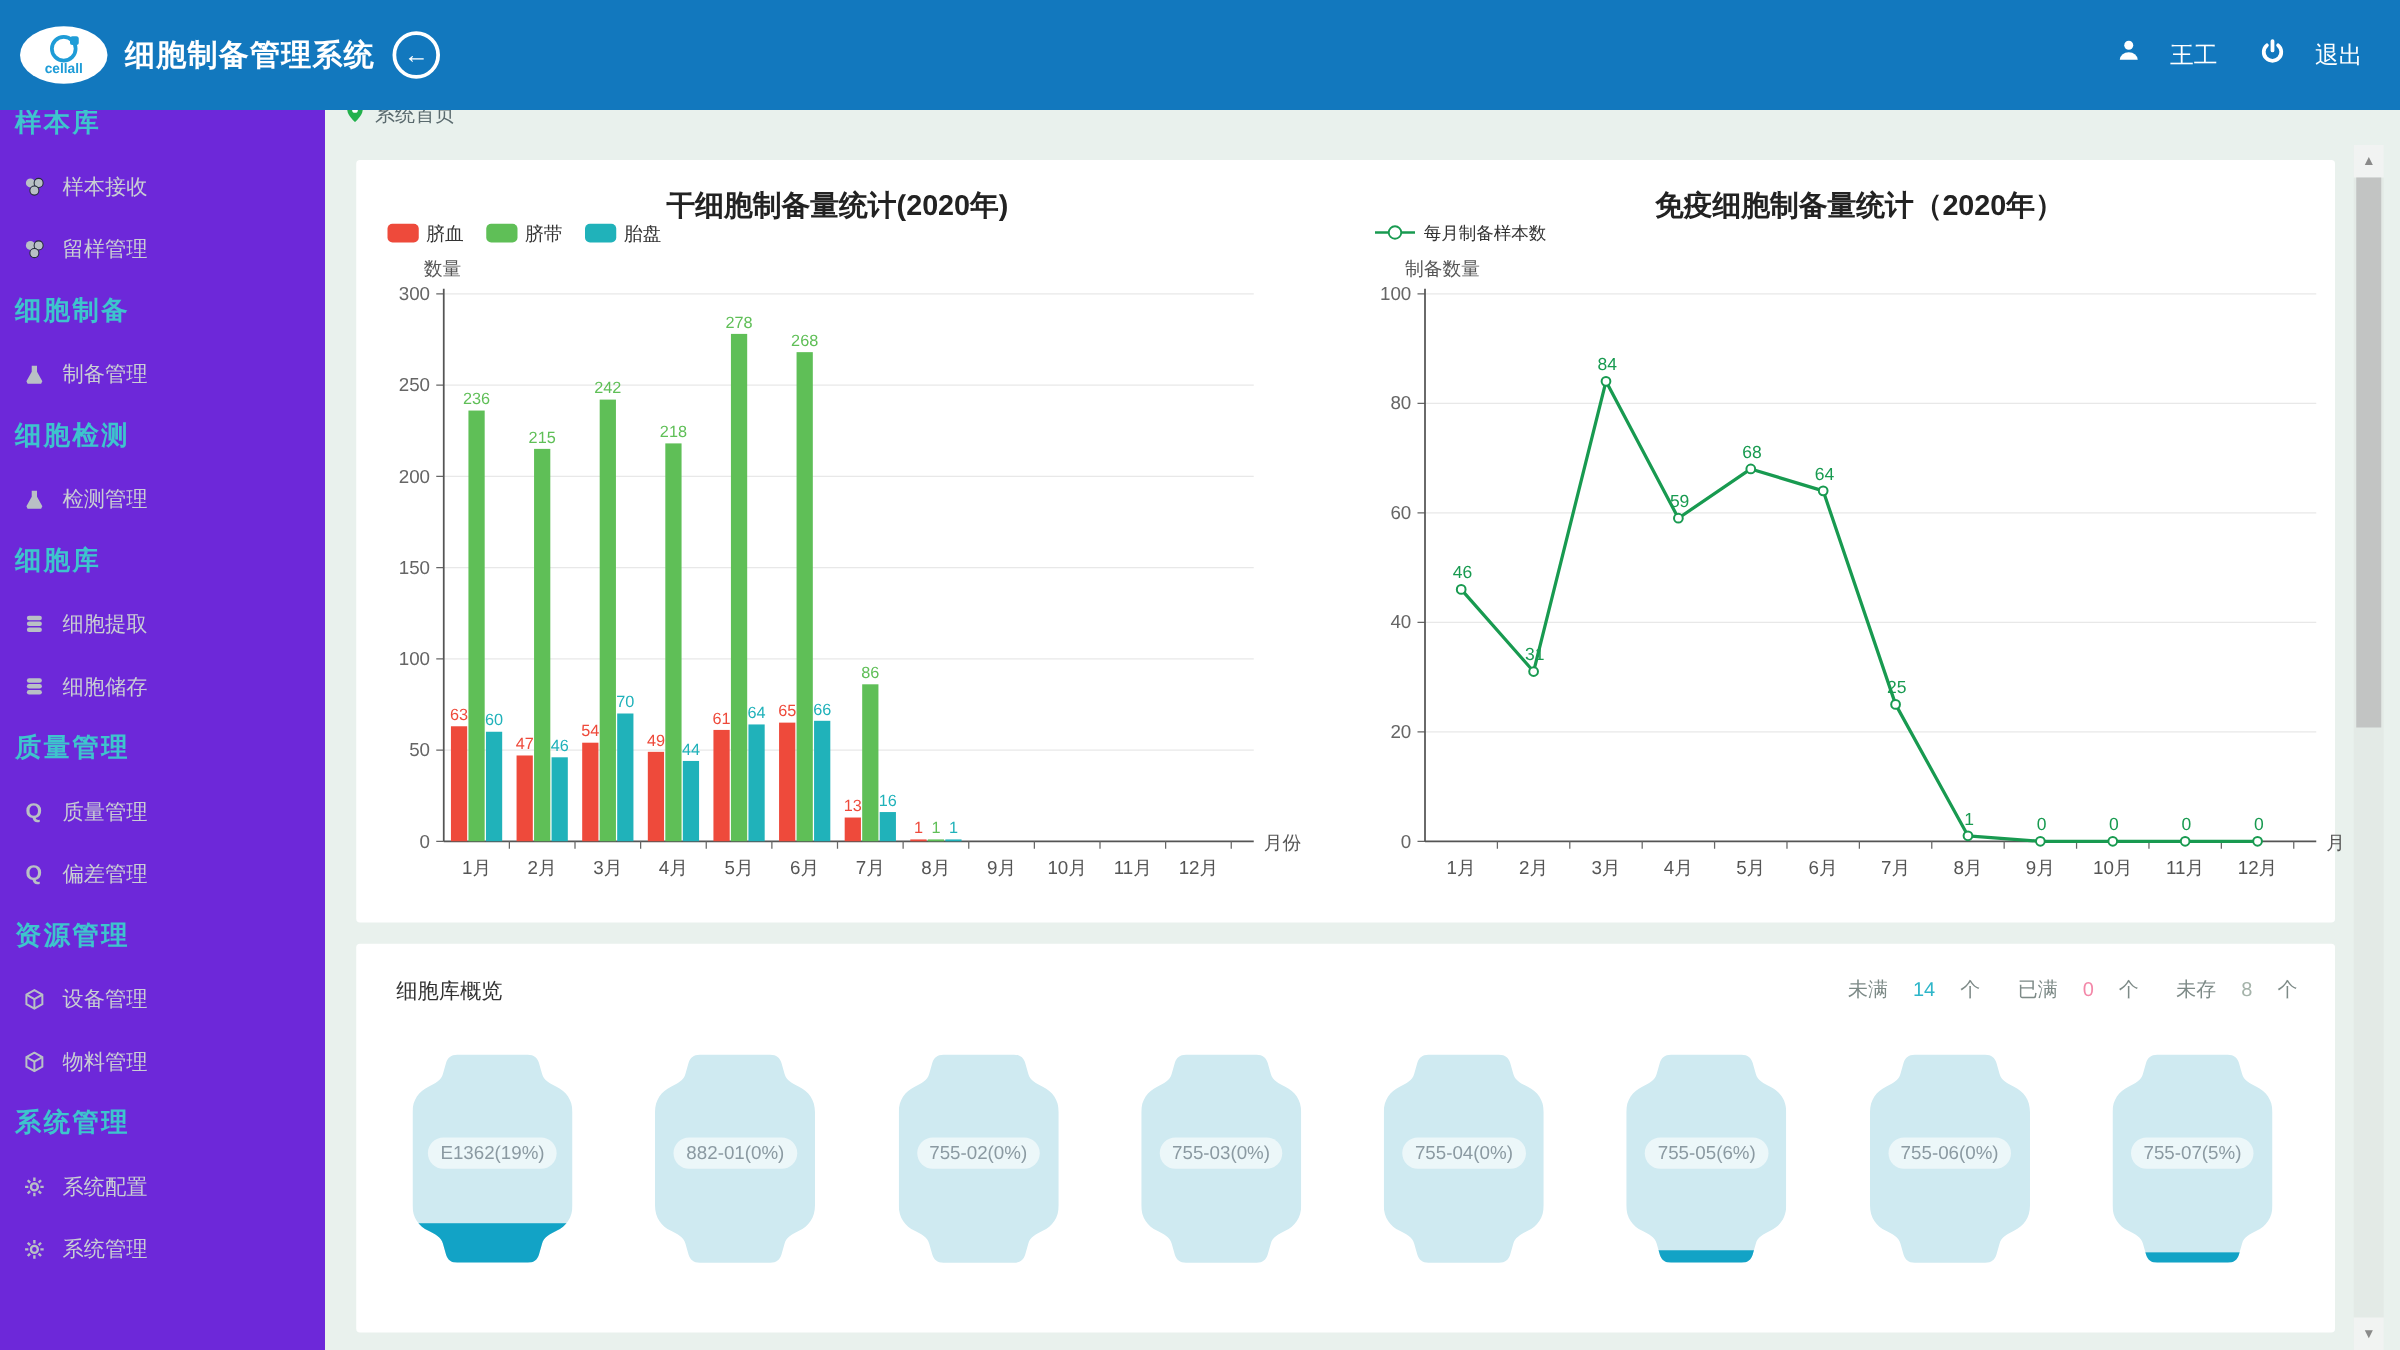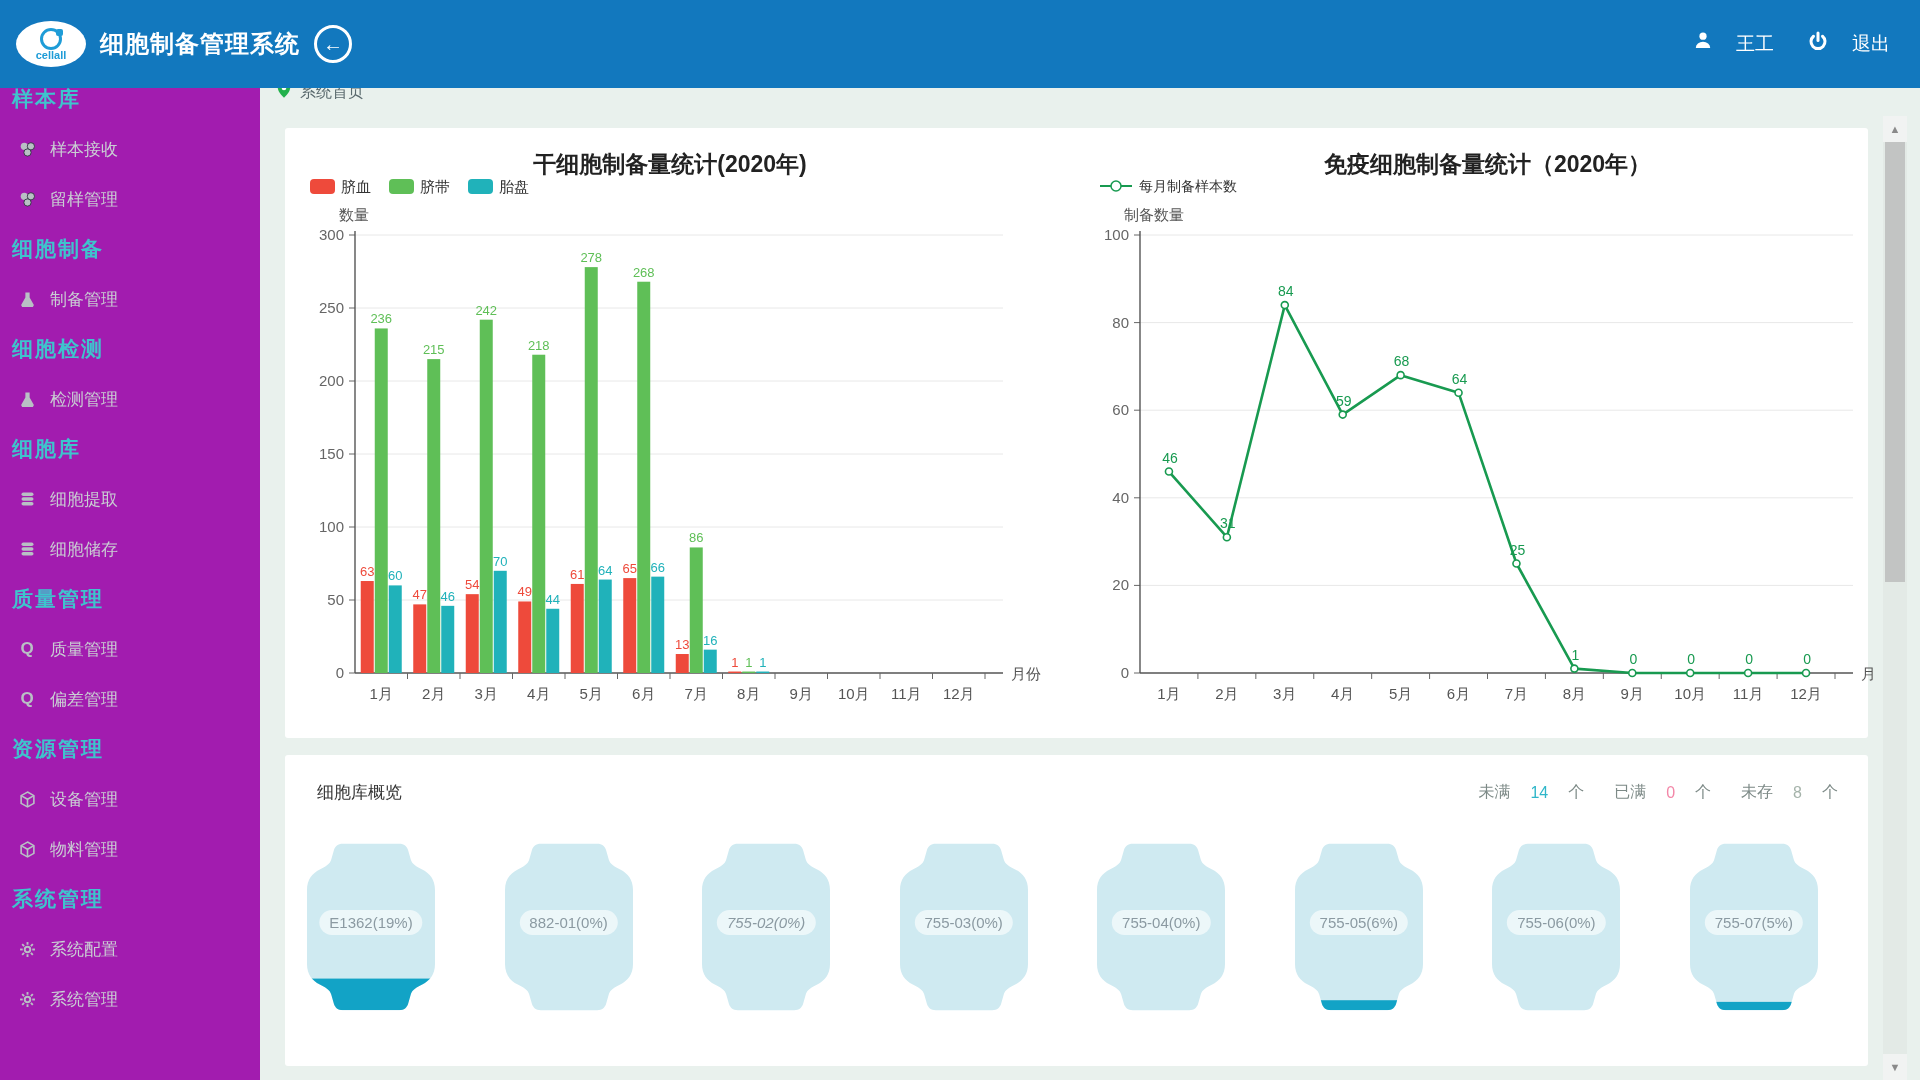--- a/index.html
+++ b/index.html
@@ -11,21 +11,21 @@
   .logo{width:70px;height:46px;background:#fff;border-radius:50%;margin:0 14px 0 16px;display:flex;flex-direction:column;align-items:center;justify-content:center;}
   .logo-mark{width:16px;height:16px;border:3px solid #1e9cd7;border-radius:50%;position:relative;}
   .logo-mark::after{content:"";position:absolute;right:-4px;top:-2px;width:7px;height:7px;background:#1e9cd7;border-radius:2px;}
   .logo-text{color:#1e9cd7;font-weight:bold;font-size:11px;line-height:10px;}
   .app-title{font-size:24px;font-weight:bold;letter-spacing:1px;}
   .back-btn{width:32px;height:32px;border:3px solid #fff;border-radius:50%;display:flex;align-items:center;justify-content:center;margin-left:14px;font-size:20px;font-weight:bold;cursor:pointer;}
   .header-right{margin-left:auto;margin-right:30px;display:flex;align-items:center;gap:34px;font-size:19px;}
   .h-item{display:flex;align-items:flex-start;gap:24px;cursor:pointer;}
 
   
-  .sidebar{position:absolute;top:68px;left:0;width:298px;bottom:0;background:#a21caf;padding-top:6px;box-sizing:border-box;}
+  .sidebar{position:absolute;top:68px;left:0;width:298px;bottom:0;background:#6d28d9;padding-top:6px;box-sizing:border-box;}
   .side-group-label{height:50px;line-height:50px;padding-left:12px;color:#3ec4cd;font-size:21px;font-weight:bold;letter-spacing:2px;}
   .side-item{height:50px;display:flex;align-items:center;padding:0 16px 0 16px;color:#c9ced3;font-size:17px;cursor:pointer;}
   .side-icon{width:22px;height:18px;margin-right:12px;display:flex;align-items:center;justify-content:center;color:#b9c0c5;font-weight:bold;}
   .side-icon svg{display:block;}
   .side-label{flex:1;}
   .chev{color:#aeb6bb;font-size:12px;}
 
   
   .main{position:absolute;top:68px;left:260px;right:0;bottom:0;background:#e9f1ed;}
   .breadcrumb{height:48px;display:flex;align-items:center;gap:8px;padding-left:16px;color:#5a6a6e;font-size:16px;}
@@ -33,21 +33,21 @@
   .charts-panel{position:absolute;left:25px;right:52px;top:60px;height:610px;background:#fff;border-radius:3px;display:flex;}
   .chart-box{position:relative;}
   #barChart{width:790px;}
   #lineChart{flex:1;}
 
   .bottom-panel{position:absolute;left:25px;right:52px;top:687px;height:311px;background:#fff;border-radius:3px;box-sizing:border-box;}
   .bank-head{display:flex;align-items:center;padding:26px 30px 0 32px;}
   .bank-title{font-size:17px;color:#333;}
   .bank-stats{margin-left:auto;display:flex;gap:30px;font-size:16px;color:#7d8a87;}
   .stat{display:flex;gap:20px;align-items:center;}
-  .tanks{display:flex;justify-content:space-between;padding:0 50px 0 22px;margin-top:38px;text-align:center;}
+  .tanks{display:flex;justify-content:space-between;padding:0 50px 0 45px;margin-top:38px;text-align:center;}
   .tank{position:relative;width:128px;height:170px;cursor:pointer;}
   .tank-label{position:absolute;left:50%;top:40%;transform:translateX(-50%);background:rgba(255,255,255,0.6);border-radius:14px;padding:4px 10px;font-size:15px;color:#8b9aa2;white-space:nowrap;}
 
   
   .scrollbar{position:absolute;top:48px;bottom:0;right:13px;width:24px;background:#e3eae6;}
   .sb-btn{position:absolute;left:0;width:24px;height:26px;background:#f1f3f2;color:#8a8a8a;font-size:11px;display:flex;align-items:center;justify-content:center;cursor:pointer;}
   .sb-up{top:0;}
   .sb-down{bottom:0;}
   .sb-thumb{position:absolute;left:2px;top:26px;width:20px;height:440px;background:#c2c4c3;cursor:pointer;}
 
@@ -467,21 +467,21 @@
               </defs>
               <path d="M28,0 H72 C76,0 78,2 79,5 L81,12 C82,16 86,18 90,20 C96,23 100,28 100,36 V94 C100,102 96,107 90,110 C86,112 82,114 81,118 L79,125 C78,128 76,130 72,130 H28 C24,130 22,128 21,125 L19,118 C18,114 14,112 10,110 C4,107 0,102 0,94 V36 C0,28 4,23 10,20 C14,18 18,16 19,12 L21,5 C22,2 24,0 28,0 Z" fill="#cfeaf1"></path>
             </svg><div class="tank-label" style="color:#8b9aa2;">882-01(0%)</div></div>
           <div class="tank"><svg width="128" height="170" viewBox="0 0 100 130">
               <defs>
                 <clipPath id="tclip2">
                   <path d="M28,0 H72 C76,0 78,2 79,5 L81,12 C82,16 86,18 90,20 C96,23 100,28 100,36 V94 C100,102 96,107 90,110 C86,112 82,114 81,118 L79,125 C78,128 76,130 72,130 H28 C24,130 22,128 21,125 L19,118 C18,114 14,112 10,110 C4,107 0,102 0,94 V36 C0,28 4,23 10,20 C14,18 18,16 19,12 L21,5 C22,2 24,0 28,0 Z"></path>
                 </clipPath>
               </defs>
               <path d="M28,0 H72 C76,0 78,2 79,5 L81,12 C82,16 86,18 90,20 C96,23 100,28 100,36 V94 C100,102 96,107 90,110 C86,112 82,114 81,118 L79,125 C78,128 76,130 72,130 H28 C24,130 22,128 21,125 L19,118 C18,114 14,112 10,110 C4,107 0,102 0,94 V36 C0,28 4,23 10,20 C14,18 18,16 19,12 L21,5 C22,2 24,0 28,0 Z" fill="#cfeaf1"></path>
-            </svg><div class="tank-label" style="color:#8b9aa2;font-style:italic;">755-02(0%)</div></div>
+            </svg><div class="tank-label" style="color:#8b9aa2;">755-02(0%)</div></div>
           <div class="tank"><svg width="128" height="170" viewBox="0 0 100 130">
               <defs>
                 <clipPath id="tclip3">
                   <path d="M28,0 H72 C76,0 78,2 79,5 L81,12 C82,16 86,18 90,20 C96,23 100,28 100,36 V94 C100,102 96,107 90,110 C86,112 82,114 81,118 L79,125 C78,128 76,130 72,130 H28 C24,130 22,128 21,125 L19,118 C18,114 14,112 10,110 C4,107 0,102 0,94 V36 C0,28 4,23 10,20 C14,18 18,16 19,12 L21,5 C22,2 24,0 28,0 Z"></path>
                 </clipPath>
               </defs>
               <path d="M28,0 H72 C76,0 78,2 79,5 L81,12 C82,16 86,18 90,20 C96,23 100,28 100,36 V94 C100,102 96,107 90,110 C86,112 82,114 81,118 L79,125 C78,128 76,130 72,130 H28 C24,130 22,128 21,125 L19,118 C18,114 14,112 10,110 C4,107 0,102 0,94 V36 C0,28 4,23 10,20 C14,18 18,16 19,12 L21,5 C22,2 24,0 28,0 Z" fill="#cfeaf1"></path>
             </svg><div class="tank-label" style="color:#8b9aa2;">755-03(0%)</div></div>
           <div class="tank"><svg width="128" height="170" viewBox="0 0 100 130">
               <defs>

